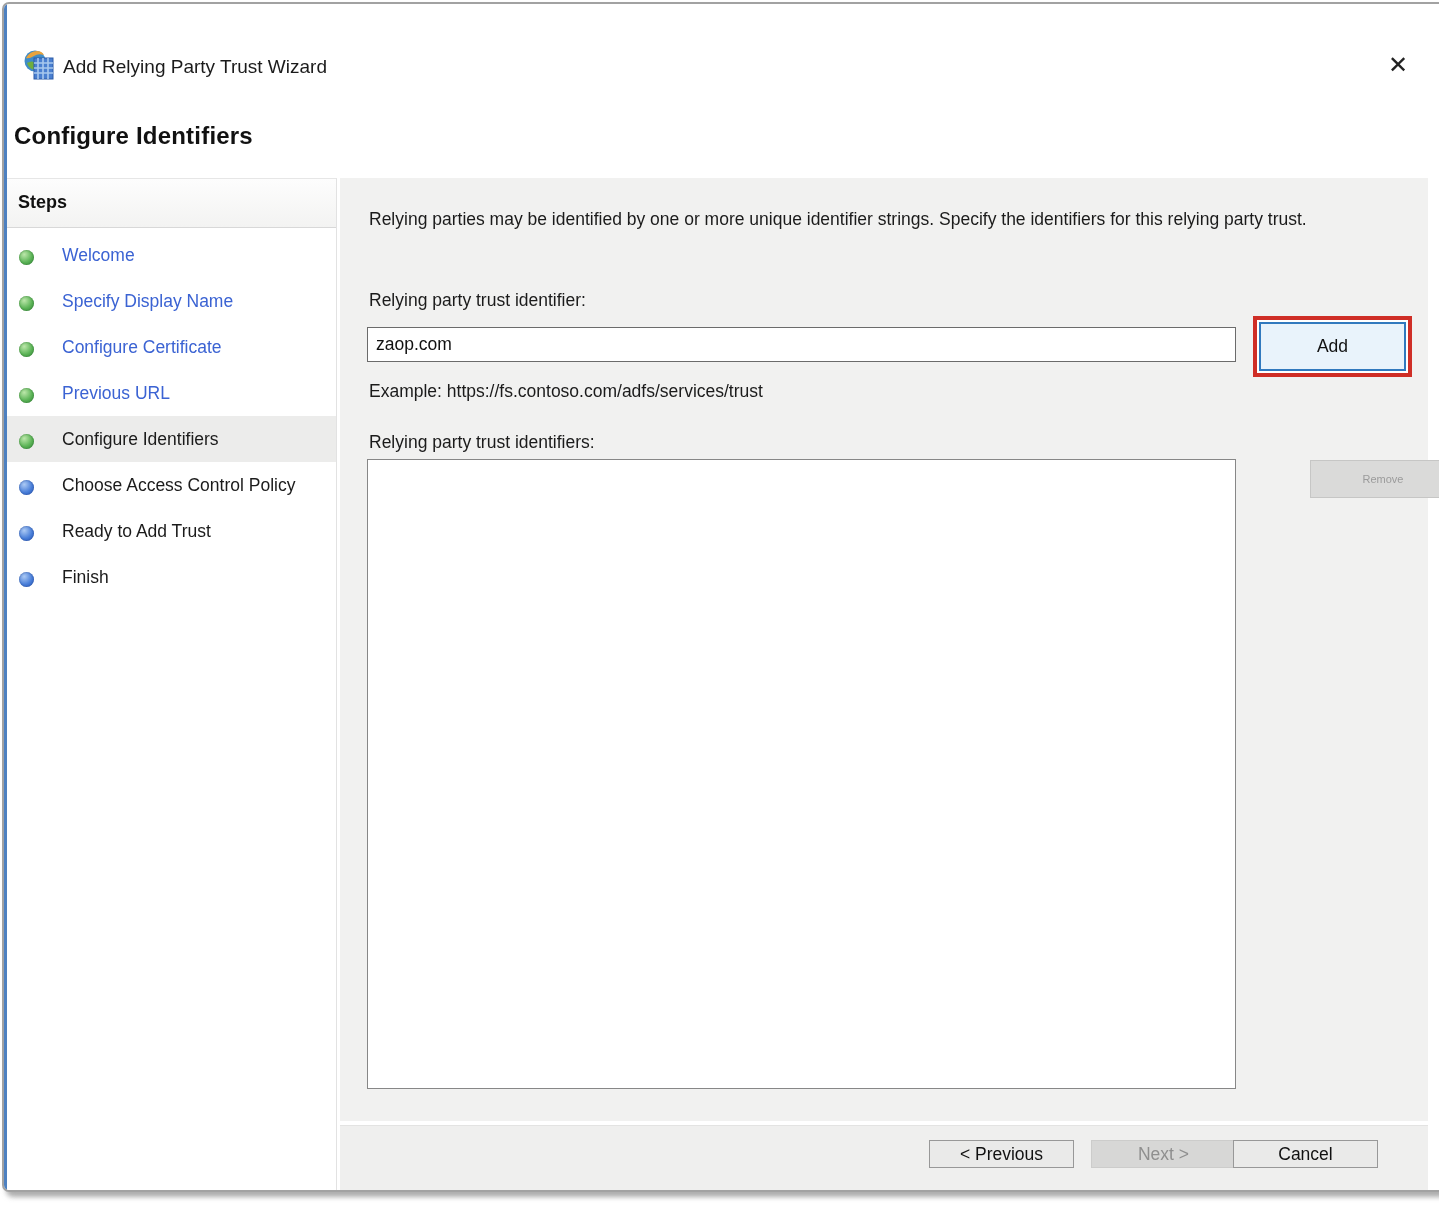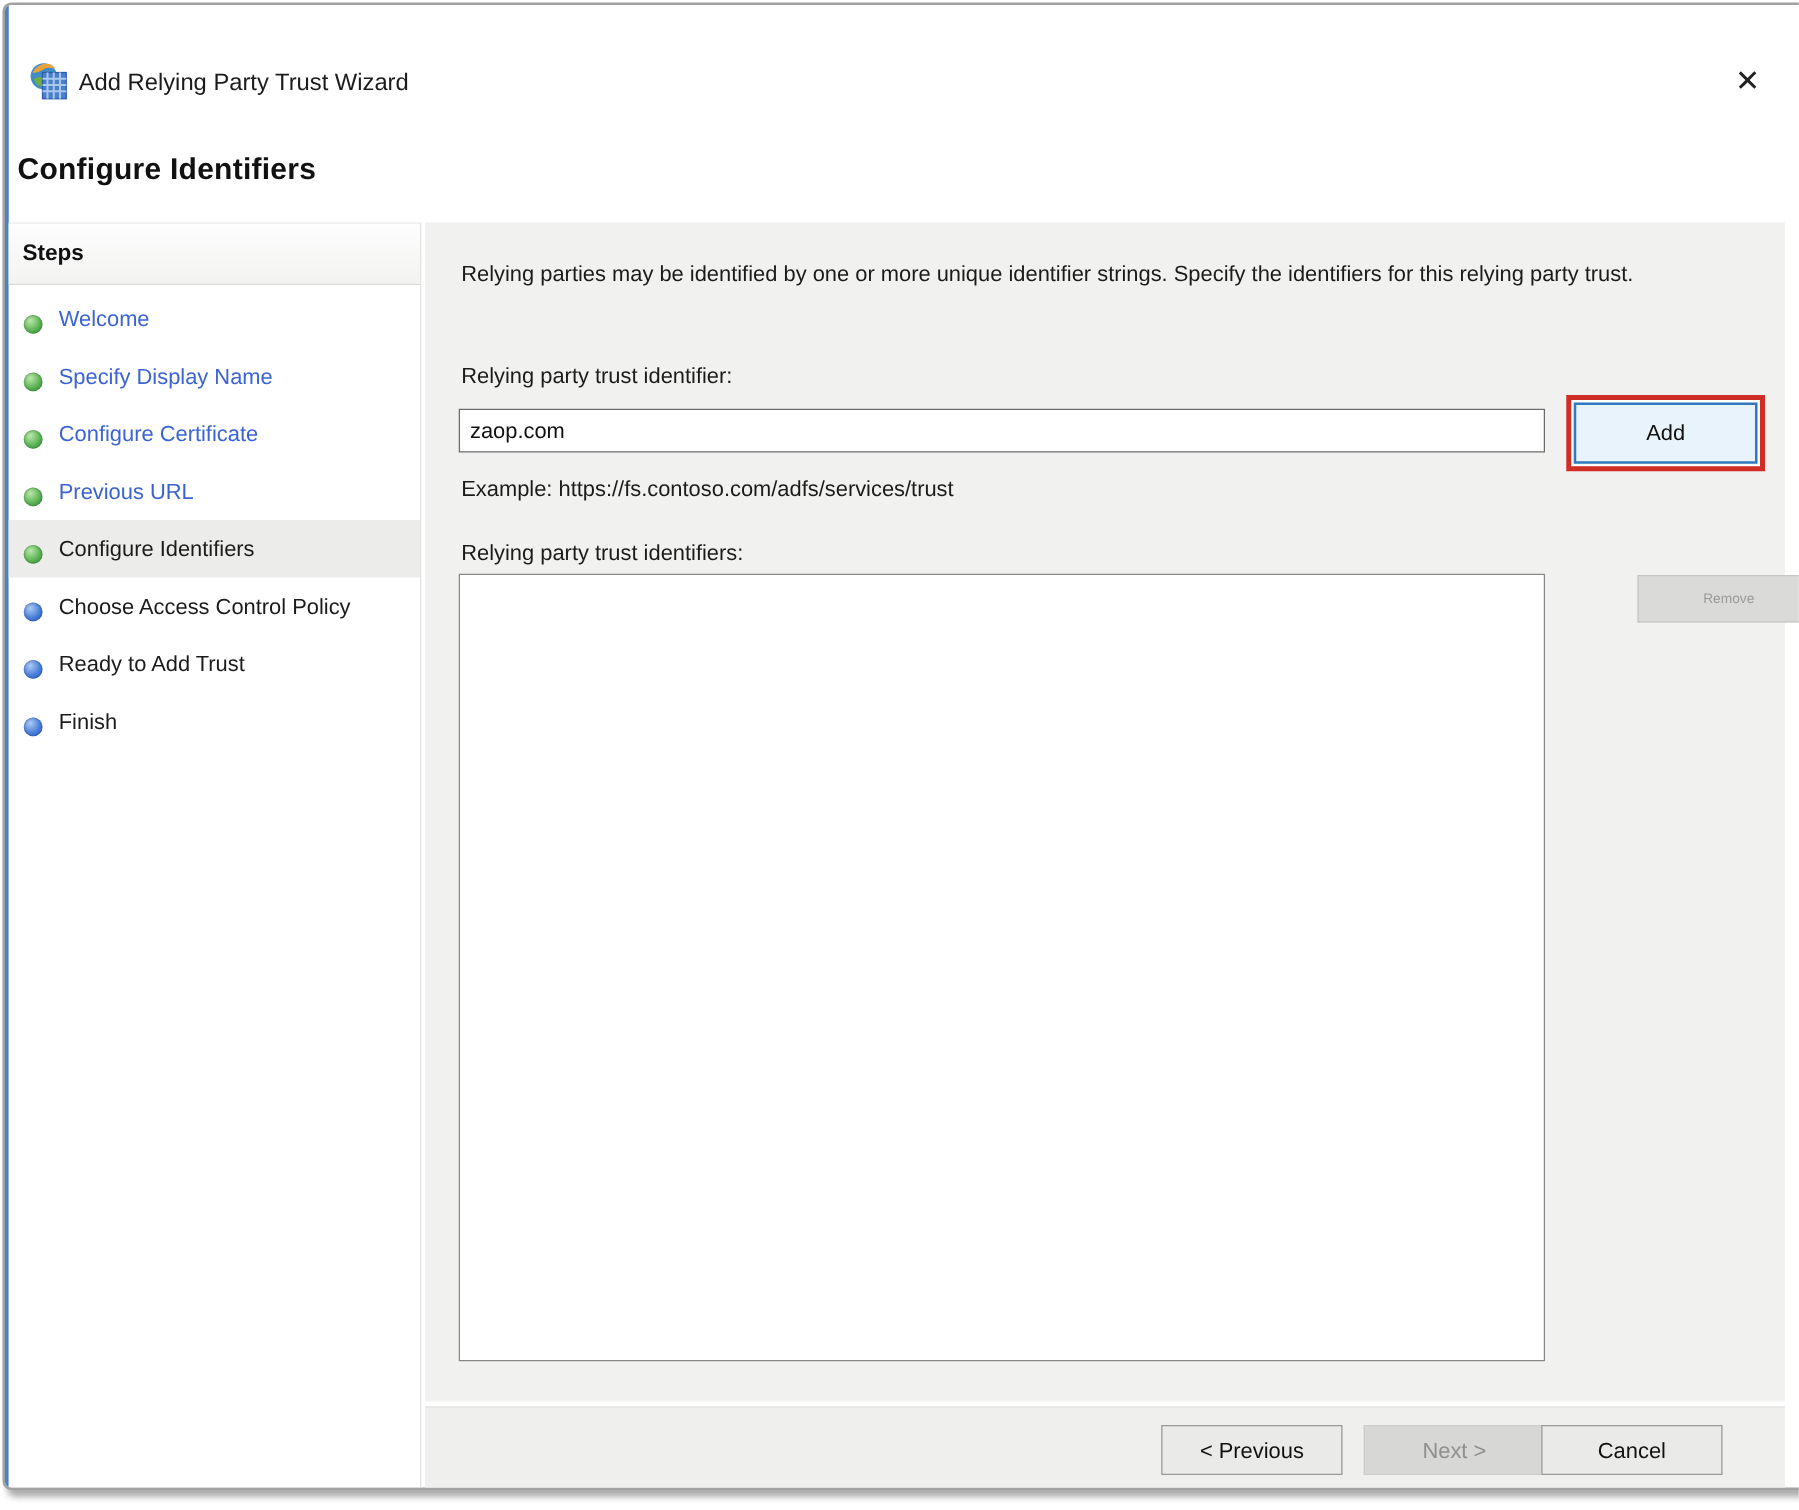--- a/index.html
+++ b/index.html
@@ -19,21 +19,21 @@
   .page-heading{position:absolute;left:7px;top:118px;font-size:24px;font-weight:bold;
                 letter-spacing:.2px;color:#111;}
 
   
   .sidebar{position:absolute;left:0;top:174px;width:329px;bottom:0;background:#fff;
            border-top:1px solid #e6e6e6;border-right:1px solid #e2e2e2;}
   .steps-title{height:49px;box-sizing:border-box;padding:13px 0 0 11px;font-size:18px;
                font-weight:bold;color:#111;background:linear-gradient(#fdfdfd,#f3f3f2);
                border-bottom:1px solid #d8d8d8;}
   .steps-list{padding-top:4px;}
-  .step-row{display:flex;align-items:flex-end;gap:13px;padding:11px 6px 11px 12px;}
+  .step-row{display:flex;align-items:center;gap:28px;padding:11px 6px 11px 12px;}
   .step-row.current{background:#ececeb;}
   .step-dot{flex:0 0 15px;width:15px;height:15px;border-radius:50%;margin-top:4px;}
   .step-dot.green{background:radial-gradient(circle at 35% 30%,#bce7aa,#5cb457 55%,#3d9140 92%);
                   box-shadow:inset 0 0 2px rgba(25,90,25,.65);}
   .step-dot.blue{background:radial-gradient(circle at 35% 30%,#accaf4,#4a7fd9 55%,#2e5ec0 92%);
                  box-shadow:inset 0 0 2px rgba(20,50,120,.65);}
   .step-label{font-size:17.5px;line-height:24px;max-width:240px;}
   .step-row.done .step-label{color:var(--link-blue,#3b63d3);cursor:pointer;}
   .step-row.current .step-label,.step-row.pending .step-label{color:#1b1b1b;}
 
@@ -57,21 +57,21 @@
   .example{position:absolute;left:29px;top:203px;font-size:17.5px;}
   .listbox{position:absolute;left:27px;top:281px;width:867px;height:628px;
         background:#fff;border:1px solid #878787;}
   .remove-btn{position:absolute;left:970px;top:282px;width:146px;height:38px;
         background:#dadad9;border:1px solid #c6c6c5;color:#9b9b9b;
         font-family:inherit;font-size:11px;}
 
   
   .footer{position:absolute;left:333px;top:1121px;width:1088px;height:65px;
         background:#efefee;border-top:1px solid #e3e3e2;}
-  .footer button{position:absolute;top:14px;height:40px;width:145px;
+  .footer button{position:absolute;top:14px;height:28px;width:145px;
         font-family:inherit;font-size:17.5px;color:#111;
         background:#eaeae9;border:1px solid #989898;cursor:pointer;}
   .btn-previous{left:589px;}
   .btn-next{left:751px;background:#d7d7d6 !important;border:1px solid #cccccb !important;
         color:#8f8f8f !important;cursor:default !important;}
   .btn-cancel{left:873px;margin-left:20px;}
 </style>
 </head>
 <body>
 

